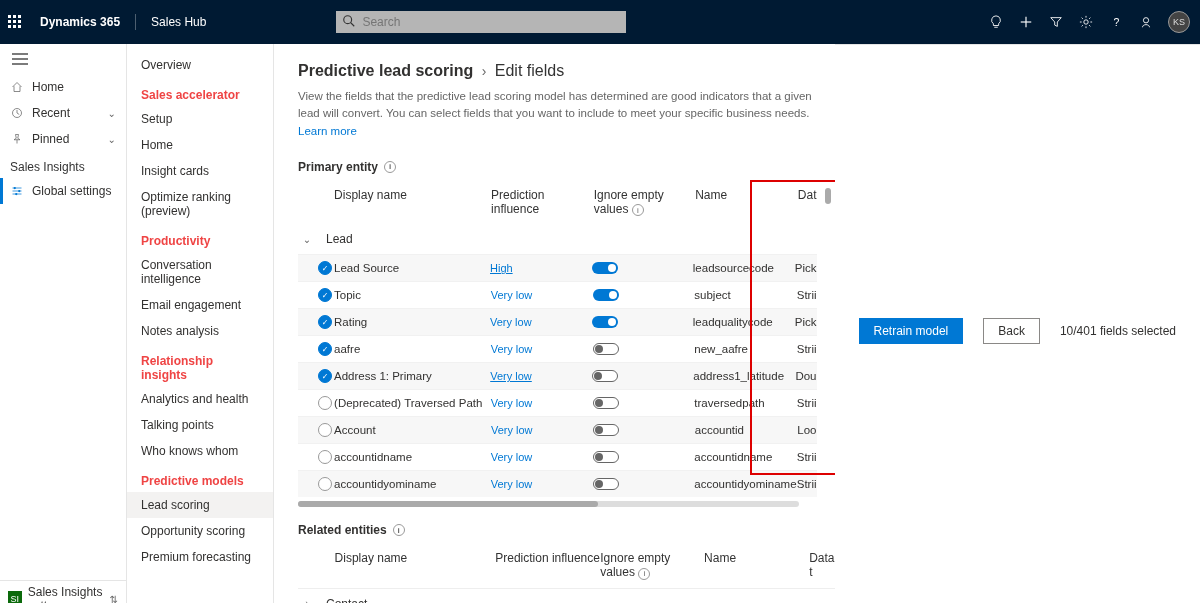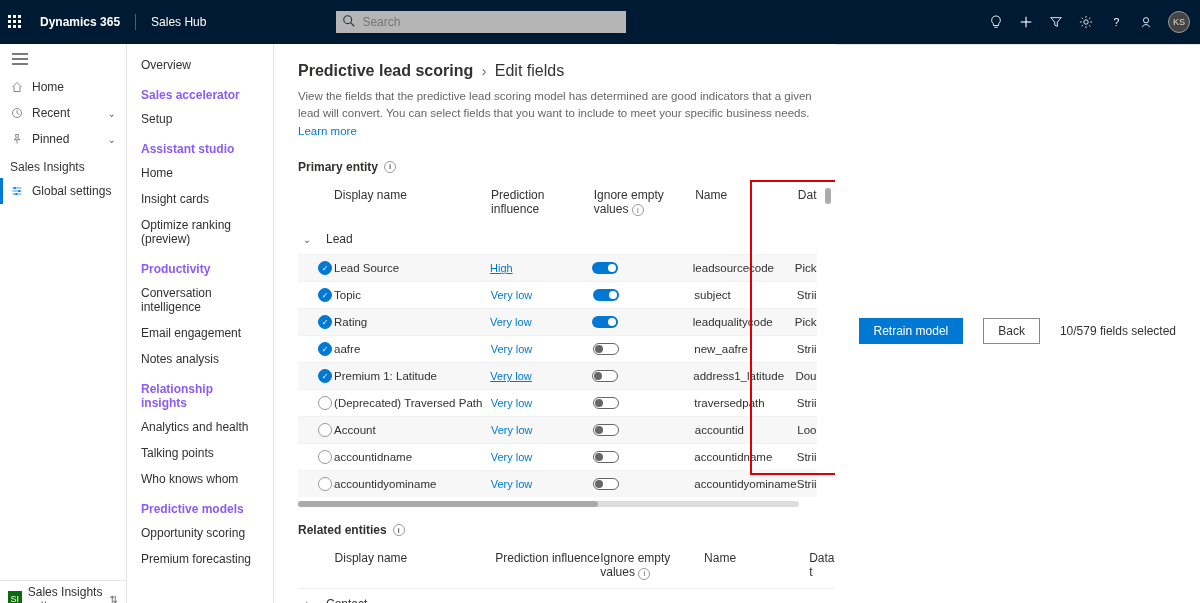--- a/index.html
+++ b/index.html
@@ -28,21 +28,21 @@
     .leftnav .navitem .nicon { width: 14px; display:flex; justify-content:center; }
     .leftnav .navitem .chev { margin-left: auto; color: #666; font-size: 10px; }
     .leftnav .section-label { padding: 8px 10px 4px; font-size: 12px; color: #333; font-weight: 400; }
     .leftnav .navitem.selected { background: #fff; }
     .leftnav .navitem.selected::before { content:""; position:absolute; left:0; top:0; bottom:0; width:3px; background:#0078d4;}
     .leftnav .bottom { margin-top: auto; border-top: 1px solid #e5e5e5; padding: 4px 8px; display: flex; align-items: center; font-size:12px; }
     .leftnav .bottom .badge { width:18px; height:16px; background:#0b6a0b; color:#fff; font-size:9px; display:flex; align-items:center; justify-content:center; margin-right:6px;}
     .leftnav .bottom .chev { margin-left:auto; font-size:10px; color:#666;}
     
     .sidenav { width: 147px; border-right: 1px solid #e5e5e5; padding: 8px 0; overflow-y: auto; }
-    .sidenav .section { padding: 10px 14px 4px; font-size: 12px; font-weight: 600; color: #8b5cf6; }
+    .sidenav .section { padding: 10px 14px 4px; font-size: 12px; font-weight: 600; color: #ef4444; }
     .sidenav .sideitem { padding: 6px 14px; font-size: 12px; color: #323130; cursor: pointer; }
     .sidenav .sideitem.selected { background: #f3f2f1; }
     
     .main { flex:1; display:flex; flex-direction:row; overflow:hidden; }
     .content { flex:1; overflow-y:auto; padding: 18px 0 0 24px; }
     
     .breadcrumb { font-size: 16px; margin-bottom: 8px; }
     .breadcrumb .bc1 { font-weight: 600; }
     .breadcrumb .sep { color: #666; margin: 0 4px; font-size:14px;}
     .breadcrumb .bc2 { color: #333; font-weight:400; font-size:16px;}
@@ -221,33 +221,33 @@
       <span class="badge">SI</span>
       <span>Sales Insights sett...</span>
       <span class="chev">⇅</span>
     </div>
   </div>
 
   <div class="sidenav">
     <div class="sideitem">Overview</div>
     <div class="section">Sales accelerator</div>
     <div class="sideitem">Setup</div>
-    <div class="section">Assistant studio</div>
     <div class="sideitem">Home</div>
     <div class="sideitem">Insight cards</div>
     <div class="sideitem">Optimize ranking (preview)</div>
     <div class="section">Productivity</div>
     <div class="sideitem">Conversation intelligence</div>
     <div class="sideitem">Email engagement</div>
     <div class="sideitem">Notes analysis</div>
     <div class="section">Relationship insights</div>
     <div class="sideitem">Analytics and health</div>
     <div class="sideitem">Talking points</div>
     <div class="sideitem">Who knows whom</div>
     <div class="section">Predictive models</div>
+    <div class="sideitem selected">Lead scoring</div>
     <div class="sideitem">Opportunity scoring</div>
     <div class="sideitem">Premium forecasting</div>
   </div>
 
   <div class="main">
     <div class="content">
       <div class="breadcrumb">
         <span class="bc1">Predictive lead scoring</span>
         <span class="sep">›</span>
         <span class="bc2">Edit fields</span>
@@ -333,21 +333,21 @@
                   <div class="knob"></div>
                 </div>
               </div>
               <div class="col-name">new_aafre</div>
               <div class="col-data">Strii</div>
             </div>
             <div class="data-row" style="background: rgb(247, 247, 247);">
               <div class="col-check" style="display: flex; justify-content: center;">
                 <div class="checkmark on">✓</div>
               </div>
-              <div class="col-display">Premium 1: Latitude</div>
+              <div class="col-display">Address 1: Primary</div>
               <div class="col-pred"><span class="pred-link under">Very low</span></div>
               <div class="col-ignore">
                 <div class="toggle off">
                   <div class="knob"></div>
                 </div>
               </div>
               <div class="col-name">address1_latitude</div>
               <div class="col-data">Dou</div>
             </div>
             <div class="data-row" style="background: rgb(255, 255, 255);">
@@ -430,16 +430,16 @@
           <span class="chevg">›</span>
           <span style="margin-left:10px;">Contact</span>
         </div>
 
       </div>
     </div>
 
     <div class="footer">
       <button class="btn primary">Retrain model</button>
       <button class="btn secondary">Back</button>
-      <span>10/579 fields selected</span>
+      <span>10/401 fields selected</span>
     </div>
   </div>
 </div>
 
 </body></html>

